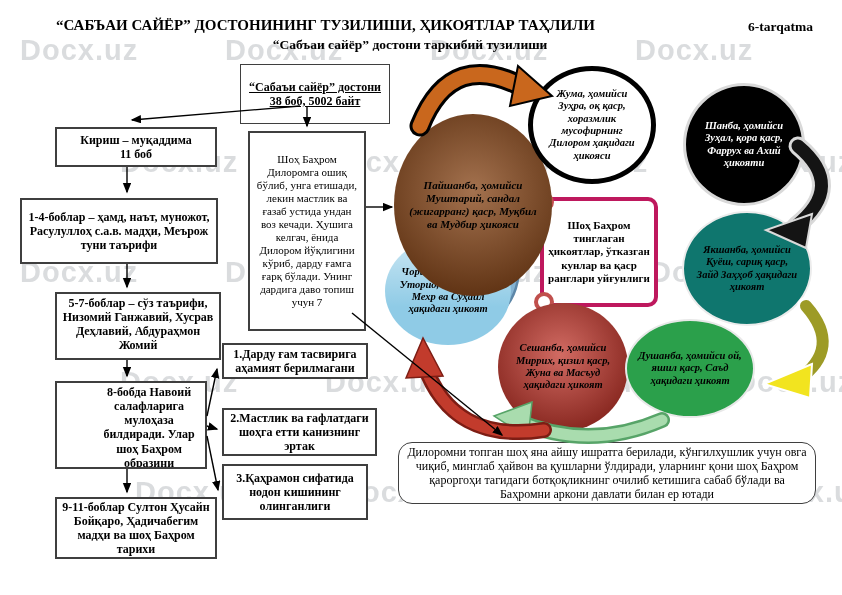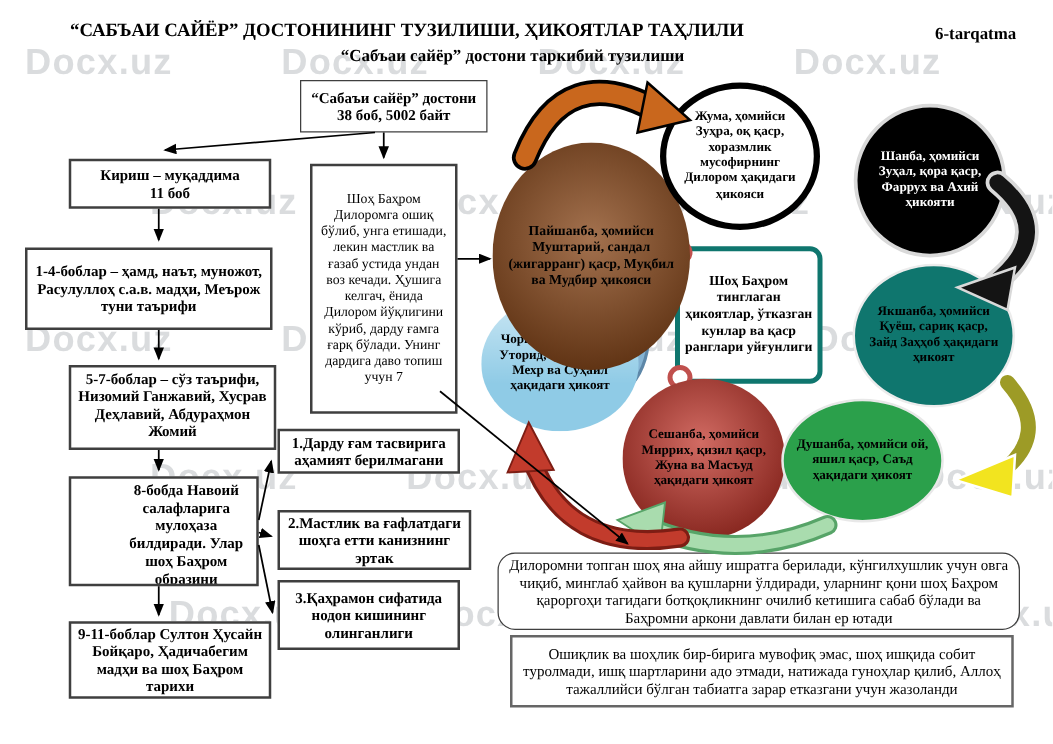--- a/index.html
+++ b/index.html
@@ -12,45 +12,45 @@
   .handout{position:absolute;left:748px;top:19px;font-weight:bold;font-size:13.5px;z-index:4;}
   .box{position:absolute;background:#fff;border:2px solid #3f3f3f;box-sizing:border-box;z-index:4;
        display:flex;align-items:center;justify-content:center;text-align:center;overflow:hidden;}
   .box .tx{padding:2px 4px;}
   .bold{font-weight:bold;}
   .top-align{align-items:flex-start;}
   .preline{white-space:pre-line;}
   .f12{font-size:12px;line-height:1.18;}
   .f11{font-size:11px;line-height:1.18;}
   
-  .b-root{left:240px;top:64px;width:150px;height:42px;border-width:1.5px;}
+  .b-root{left:240px;top:64px;width:150px;height:60px;border-width:1.5px;text-decoration:underline;}
   .b-kirish{left:55px;top:127px;width:162px;height:40px;}
   .b-ch2{left:20px;top:198px;width:198px;height:66px;}
   .b-ch3{left:55px;top:292px;width:166px;height:68px;}
   .b-ch4{left:55px;top:381px;width:152px;height:88px;padding-left:36px;}
   .b-ch5{left:55px;top:497px;width:162px;height:62px;}
   .b-plot{left:248px;top:131px;width:118px;height:200px;}
   .b-fl1{left:222px;top:343px;width:146px;height:36px;}
   .b-fl2{left:222px;top:408px;width:155px;height:48px;}
   .b-fl3{left:222px;top:464px;width:146px;height:56px;}
   
   .b-out1{left:398px;top:442px;width:418px;height:62px;border-width:1.5px;border-radius:14px;}
   .b-out2{left:408px;top:508px;width:403px;height:58px;border:2px solid #666;}
   
   .frame{position:absolute;left:540px;top:197px;width:118px;height:110px;background:#fff;z-index:3;
-         border:4px solid #0f766e;border-radius:10px;box-sizing:border-box;
+         border:4px solid #be185d;border-radius:10px;box-sizing:border-box;
          display:flex;align-items:center;justify-content:center;text-align:center;}
   .frame .tx{font-weight:bold;font-size:11px;line-height:1.2;padding:3px;}
   .curl{position:absolute;width:12px;height:12px;border:4px solid #c0504d;border-radius:50%;background:#fff;}
   .curl.tl{left:-10px;top:-9px;}
   .curl.bl{left:-10px;bottom:-9px;}
   
   .day{position:absolute;border-radius:50%;z-index:4;box-sizing:border-box;
        display:flex;align-items:center;justify-content:center;text-align:center;
-       font-weight:bold;font-size:10.5px;line-height:1.17;}
+       font-weight:bold;font-size:10.5px;line-height:1.17;font-style:italic;}
   .day .tx{padding:6px 10px;}
   .day-chorshanba{left:385px;top:237px;width:126px;height:108px;
        background-image:linear-gradient(rgba(255,255,255,.55),rgba(255,255,255,0) 65%);}
   .day-payshanba{left:394px;top:114px;width:158px;height:182px;font-size:11px;
        background-image:radial-gradient(circle at 50% 42%,rgba(255,255,255,.22),rgba(0,0,0,.3) 80%);}
   .day-seshanba{left:498px;top:303px;width:130px;height:128px;
        background-image:radial-gradient(circle at 48% 40%,rgba(255,255,255,.28),rgba(0,0,0,.32) 82%);}
   .day-dushanba{left:625px;top:319px;width:130px;height:99px;border:2px solid #e8e8e8;}
   .day-yakshanba{left:682px;top:211px;width:130px;height:115px;border:2px solid #ececec;}
   .day-shanba{left:683px;top:83px;width:122px;height:123px;border:3px solid #d9d9d9;}
@@ -152,23 +152,20 @@
     </div>
   <div class="box bold f12 b-fl2">
       <div class="tx">2.Мастлик ва ғафлатдаги шоҳга етти канизнинг эртак</div>
     </div>
   <div class="box bold f12 b-fl3">
       <div class="tx">3.Қаҳрамон сифатида нодон кишининг олинганлиги</div>
     </div>
 
   <div class="box f12 b-out1">
       <div class="tx">Дилоромни топган шоҳ яна айшу ишратга берилади, кўнгилхушлик учун овга чиқиб, минглаб ҳайвон ва қушларни ўлдиради, уларнинг қони шоҳ Баҳром қароргоҳи тагидаги ботқоқликнинг очилиб кетишига сабаб бўлади ва Баҳромни аркони давлати билан ер ютади</div>
-    </div>
-  <div class="box f12 b-out2">
-      <div class="tx">Ошиқлик ва шоҳлик бир-бирига мувофиқ эмас, шоҳ ишқида собит туролмади, ишқ шартларини адо этмади,  натижада гуноҳлар қилиб, Аллоҳ тажаллийси бўлган табиатга зарар етказгани учун жазоланди</div>
     </div>
 
   <svg class="layer z6" width="842" height="595">
     <defs>
       <marker id="ah" markerWidth="9" markerHeight="8" refX="6.5" refY="3" orient="auto">
         <path d="M0,0 L7.5,3 L0,6 z" fill="#000"></path>
       </marker>
     </defs>
     <g stroke="#000" stroke-width="1.4" fill="none">
       <path d="M300,106 L132,120" marker-end="url(#ah)"></path>

